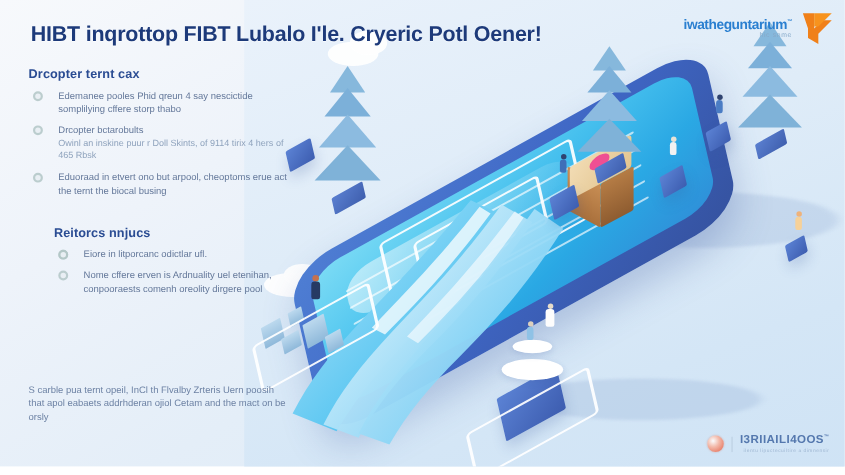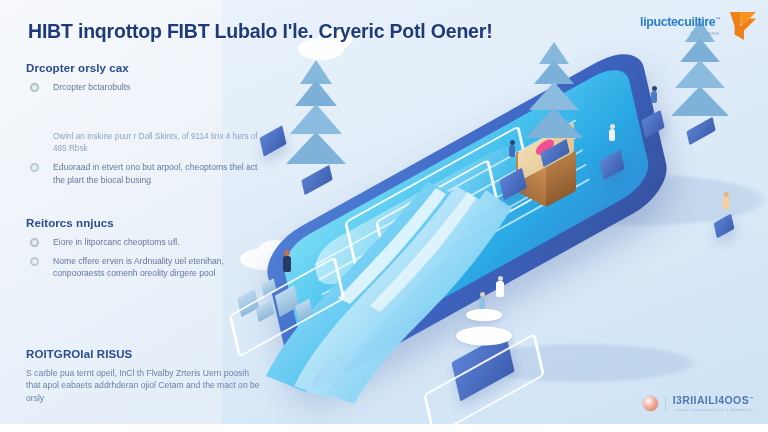--- a/index.html
+++ b/index.html
@@ -200,21 +200,20 @@
     width: 9px; height: 9px;
     border-radius: 50%;
     border: 2px solid #b2c6c6;
     background: #e8eef2;
     opacity: .85;
   }
   .bullet .sub {
     display:block;
     color: #8fa3bd;
     font-size: 8.2px;
-    margin-top: 38px;
   }
   .para {
     font-size: 8.6px;
     line-height: 1.45;
     color: #6d82a4;
     filter: blur(.35px);
   }
 
   
   #brand {
@@ -395,62 +394,62 @@
       <div class="head" style="left:4px; top:0; background:#efb27a;"></div>
       <div class="body" style="left:3px; top:5px; background:#f6d199;"></div>
     </div>
   </div>
 
   <div id="content"></div>
 
   <div id="title">HIBT inqrottop FIBT Lubalo I'le. Cryeric Potl Oener!</div>
 
   <div class="section" style="top:62px;">
-    <div class="sec-head">Drcopter orsly cax</div>
+    <div class="sec-head">Drcopter ternt cax</div>
     <ul class="bullets">
       <li class="bullet">
         <span class="dot"></span>
+        <span>Edemanee pooles Phid qreun 4 say nescictide somplilying cffere storp thabo</span>
       </li>
       <li class="bullet">
         <span class="dot"></span>
         <span>Drcopter bctarobults</span>
         <span class="sub">Owinl an inskine puur r Doll Skints, of 9114 tirix 4 hers of 465 Rbsk</span>
       </li>
       <li class="bullet">
         <span class="dot"></span>
-        <span>Eduoraad in etvert ono but arpool, cheoptoms thel act the plart the biocal busing</span>
+        <span>Eduoraad in etvert ono but arpool, cheoptoms erue act the ternt the biocal busing</span>
       </li>
     </ul>
   </div>
 
-  <div class="section" style="top:217px;">
+  <div class="section" style="top:206px;margin-left:23px;">
     <div class="sec-head">Reitorcs nnjucs</div>
     <ul class="bullets">
       <li class="bullet">
         <span class="dot"></span>
       </li>
       <li class="bullet">
         <span class="dot"></span>
-        <span>Eiore in litporcanc cheoptoms ufl.</span>
+        <span>Eiore in litporcanc odictlar ufl.</span>
       </li>
       <li class="bullet">
         <span class="dot"></span>
         <span>Nome cffere erven is Ardnuality uel etenihan, conpooraests comenh oreolity dirgere pool</span>
       </li>
     </ul>
   </div>
 
   <div class="section" style="top:348px;">
-    <div class="sec-head">ROITGROIal RISUS</div>
     <div class="para">S carble pua ternt opeil, InCl th Flvalby Zrteris Uern poosih that apol eabaets addrhderan ojiol Cetam and the mact on be orsly</div>
   </div>
 
   <div id="brand">
     <div class="wordmark">
-      <div class="wm-main"><span>lipuctecuiltire</span><span class="wm-tm">™</span></div>
+      <div class="wm-main"><span>iwatheguntarium</span><span class="wm-tm">™</span></div>
       <div class="wm-sub">hic snme</div>
     </div>
     <svg class="mark" viewBox="0 0 32 34">
       <path d="M2,2 L13,2 L13,17 L21,9 L30,9 L17,22 L17,32 L7,26 L7,17 Z" fill="#f08019"></path>
       <path d="M13,2 L30,2 L17,15 L13,15 Z" fill="#f7931e"></path>
     </svg>
   </div>
 
   <div id="footer-logo">
     <div class="fl-icon"></div>

